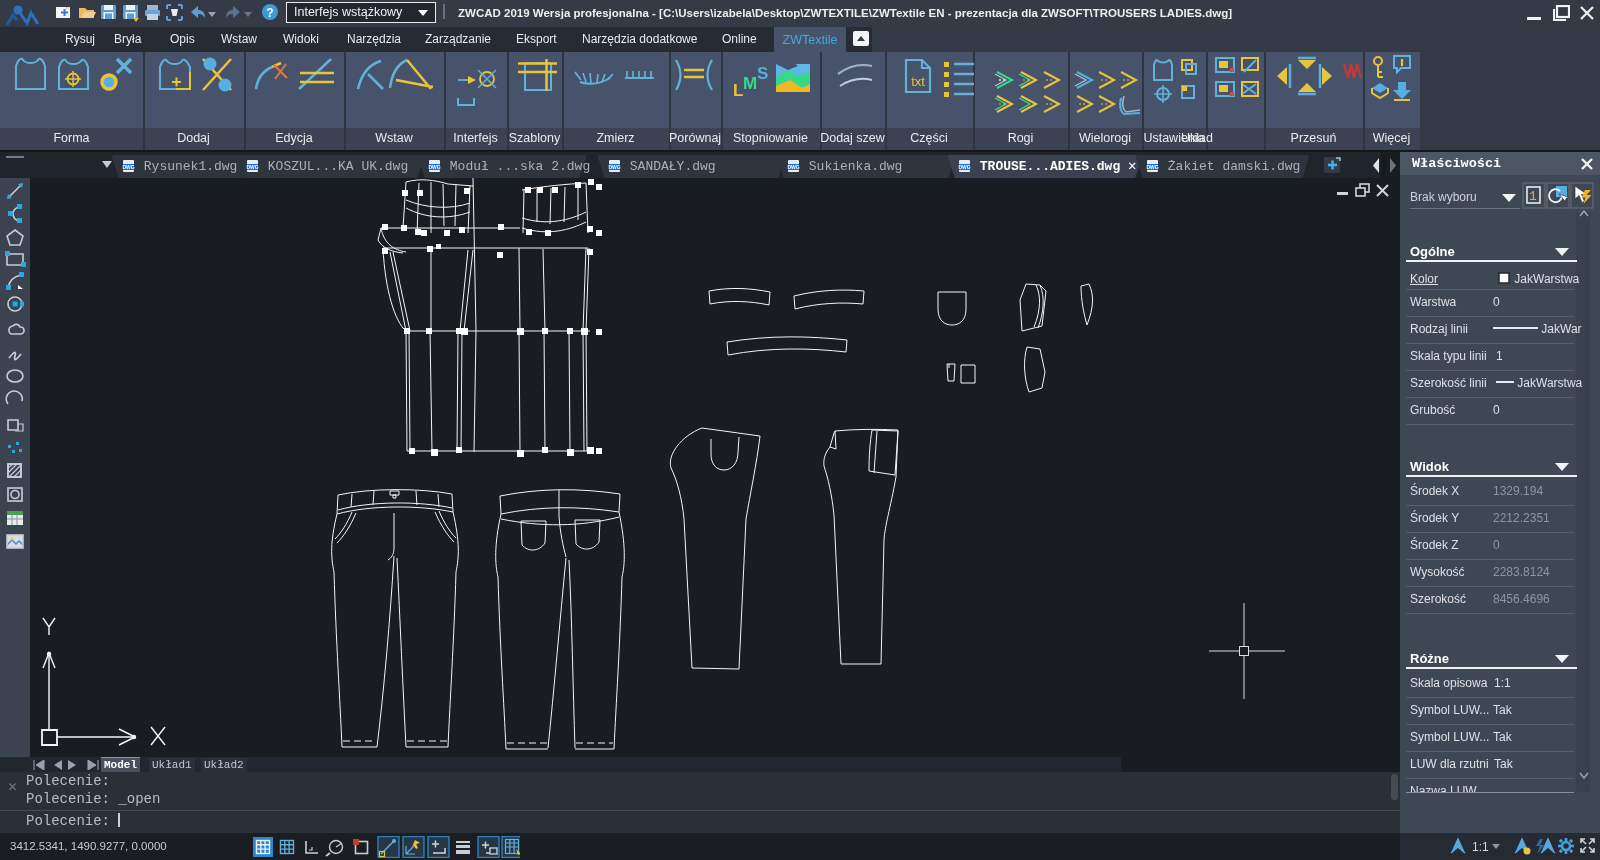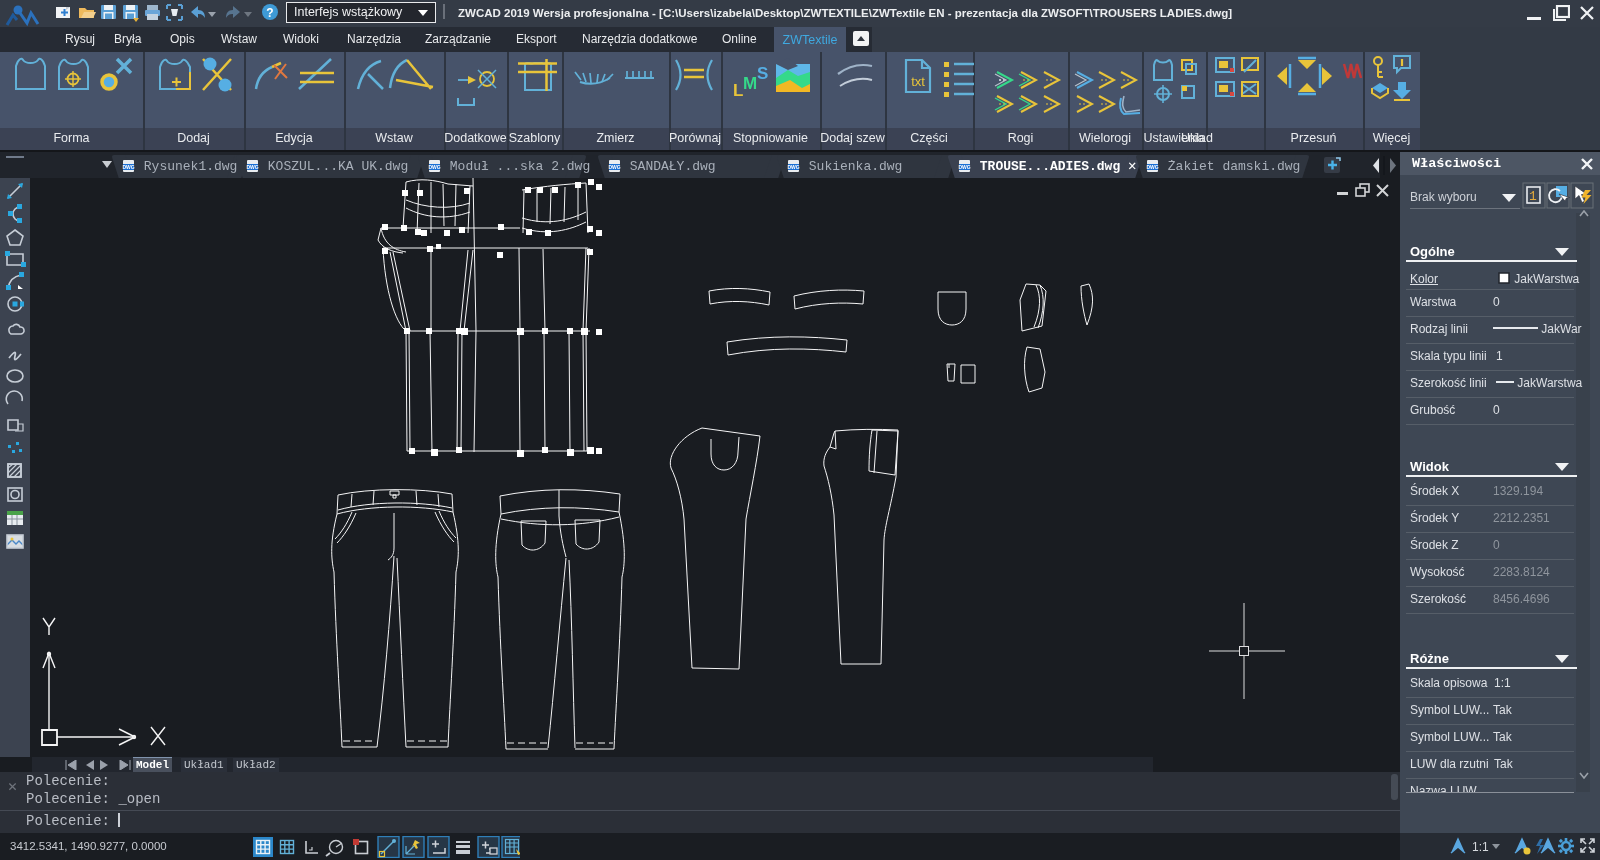--- a/index.html
+++ b/index.html
@@ -30,21 +30,21 @@
   .dtab{position:absolute;top:3px;height:23px;background:#2f353f;color:#a9b0ba;line-height:23px;white-space:nowrap;}
   .dtab i{position:absolute;top:0;width:14px;height:23px;background:inherit;}
   .dtab i.sl{left:-7px;transform:skewX(18deg);border-radius:3px 0 0 0;}
   .dtab i.sr{right:-7px;transform:skewX(-18deg);border-radius:0 3px 0 0;}
   .dtab .tx{position:relative;}
   
   #lefttool{left:0;top:178px;width:30px;height:579px;background:#3c4350;}
   
   #canvas{left:30px;top:178px;width:1370px;height:579px;background:#191c21;}
   
-  #layoutrow{left:0;top:757px;width:1121px;height:15px;background:#22262e;font-family:"Liberation Mono",monospace;font-size:11px;color:#c3c7ce;margin-left:32px;}
+  #layoutrow{left:0;top:757px;width:1121px;height:15px;background:#22262e;font-family:"Liberation Mono",monospace;font-size:11px;color:#c3c7ce;}
   .ltab{position:absolute;top:1px;height:14px;line-height:14px;background:#2b303a;padding:0 3px;}
   
   #cmd{left:0;top:772px;width:1400px;height:61px;background:#2b2f37;font-family:"Liberation Mono",monospace;font-size:14px;color:#b9bdc5;}
   
   #status{left:0;top:833px;width:1600px;height:27px;background:#1a1d22;color:#c7cad0;font-size:12.5px;}
   #statusR{position:absolute;left:1400px;top:0;width:200px;height:27px;background:#262b33;}
   
   #props{left:1400px;top:152px;width:200px;height:681px;background:#3e4754;font-size:12px;color:#dde0e5;}
   #propshead{position:absolute;left:0;top:0;width:200px;height:23px;background:#4d5664;}
   .prow{position:absolute;left:10px;height:27px;line-height:27px;white-space:nowrap;}
@@ -165,21 +165,21 @@
     <div class="rsep" style="left:973px;"></div>
     <div class="rsep" style="left:1068px;"></div>
     <div class="rsep" style="left:1142px;"></div>
     <div class="rsep" style="left:1206px;"></div>
     <div class="rsep" style="left:1264px;"></div>
     <div class="rsep" style="left:1363px;"></div>
     <div class="rlbl" style="left:0px;width:143px;">Forma</div>
     <div class="rlbl" style="left:143px;width:101px;">Dodaj</div>
     <div class="rlbl" style="left:244px;width:100px;">Edycja</div>
     <div class="rlbl" style="left:344px;width:100px;">Wstaw</div>
-    <div class="rlbl" style="left:444px;width:63px;">Dodatkowe</div>
+    <div class="rlbl" style="left:444px;width:63px;">Interfejs</div>
     <div class="rlbl" style="left:507px;width:55px;">Szablony</div>
     <div class="rlbl" style="left:562px;width:107px;">Zmierz</div>
     <div class="rlbl" style="left:669px;width:52px;">Porównaj</div>
     <div class="rlbl" style="left:721px;width:99px;">Stopniowanie</div>
     <div class="rlbl" style="left:820px;width:65px;">Dodaj szew</div>
     <div class="rlbl" style="left:885px;width:88px;">Części</div>
     <div class="rlbl" style="left:973px;width:95px;">Rogi</div>
     <div class="rlbl" style="left:1068px;width:74px;">Wielorogi</div>
     <div class="rlbl" style="left:1142px;width:64px;">Ustawienia</div>
     <div class="rlbl" style="left:1173px;width:48px;">Układ</div>

